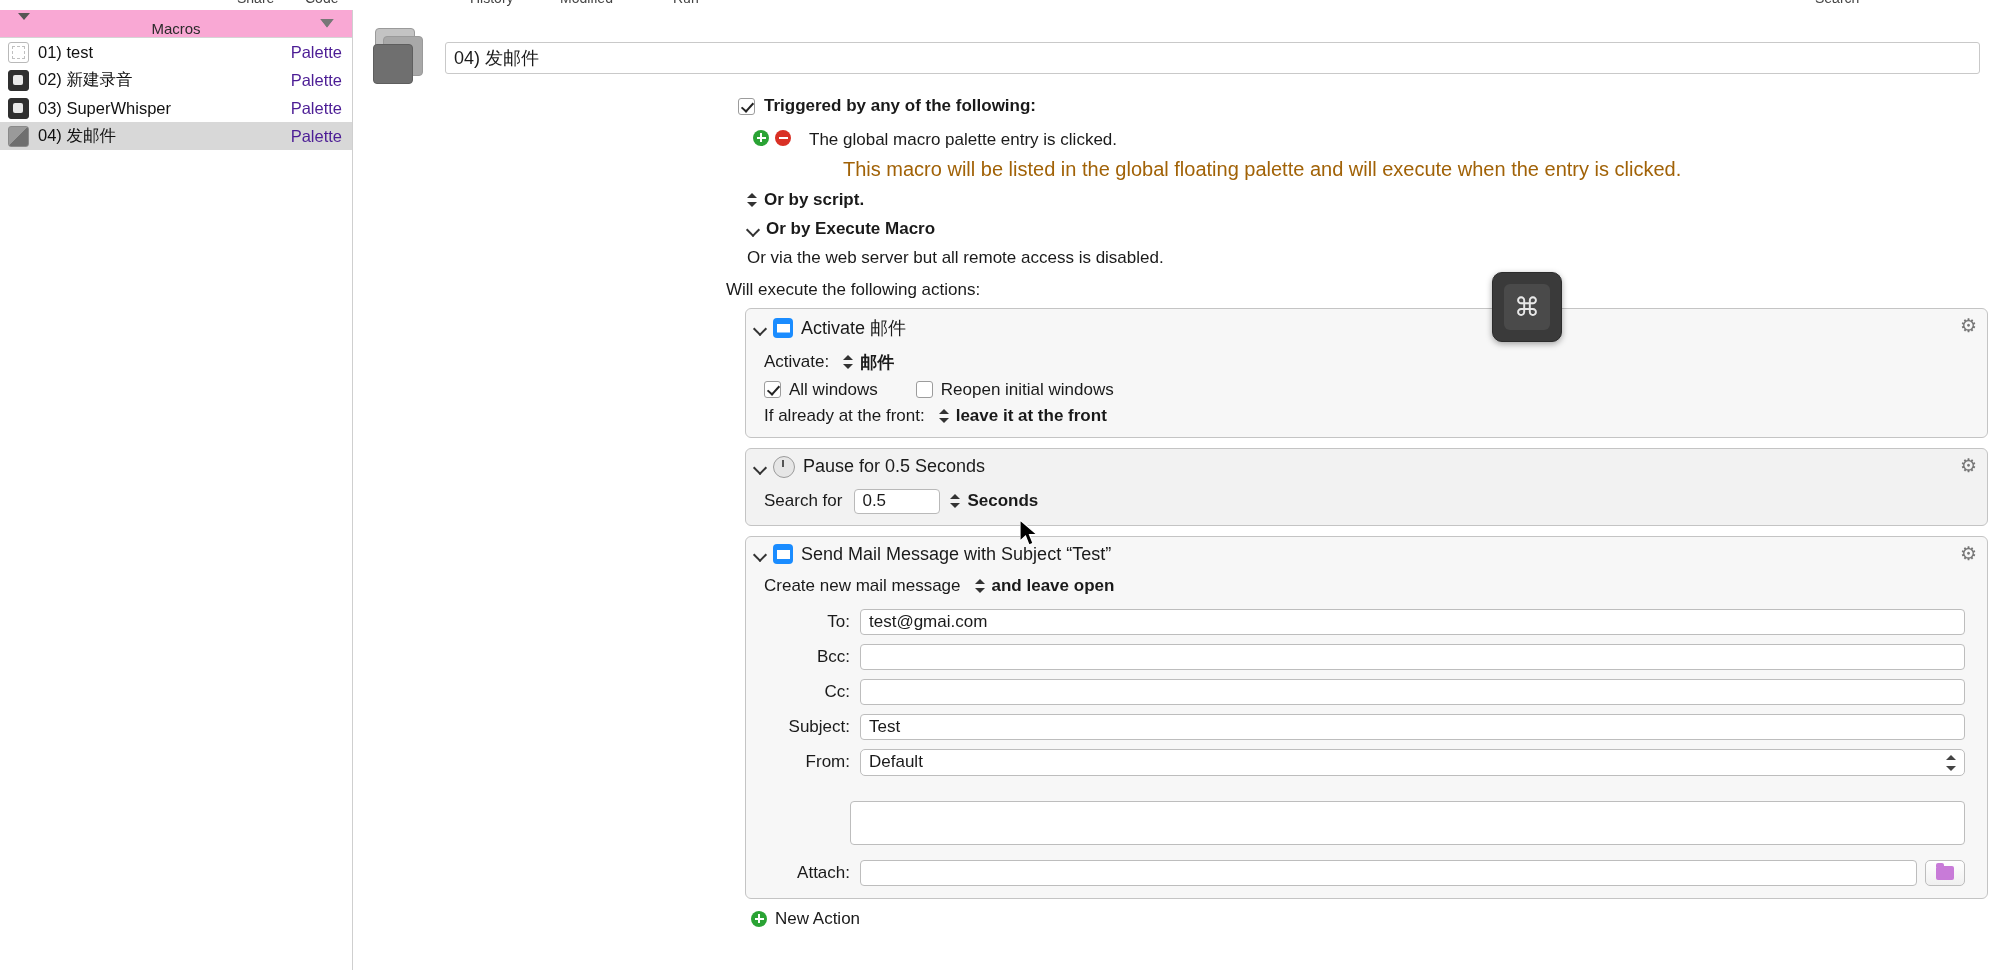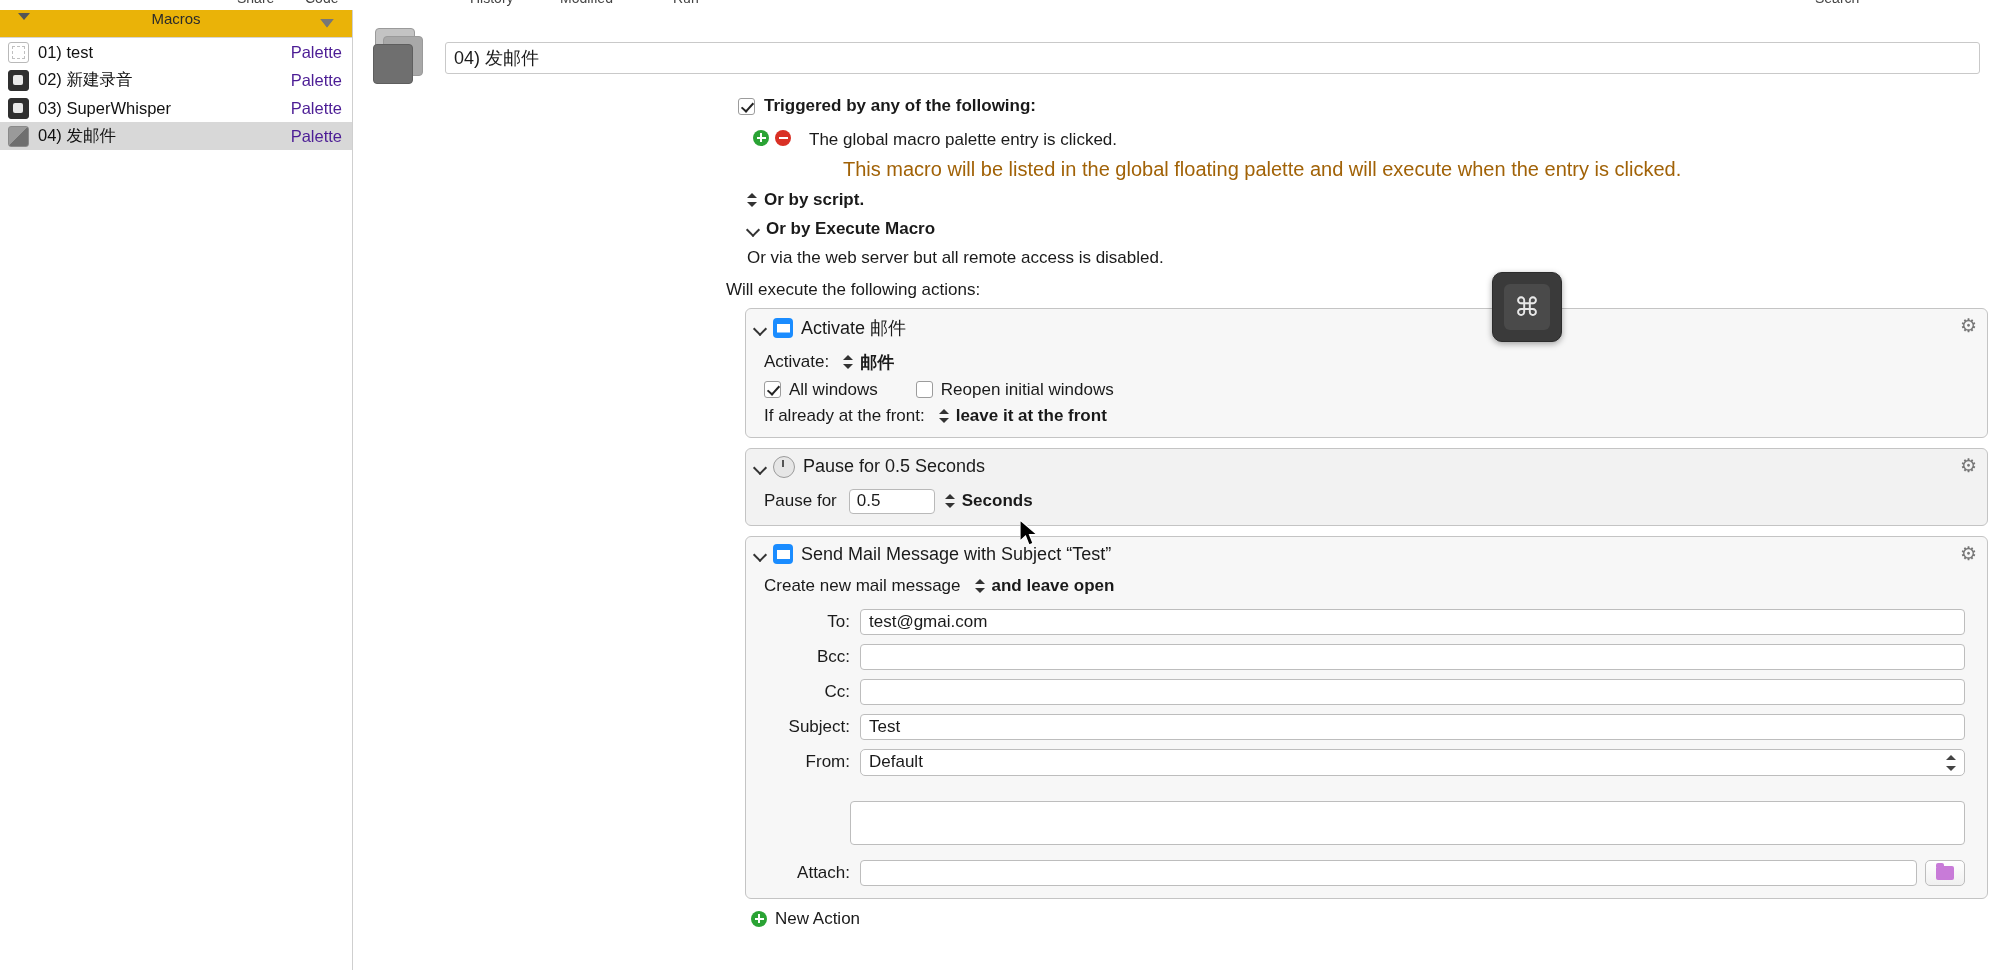--- a/index.html
+++ b/index.html
@@ -55,24 +55,24 @@
     width: 352px;
     flex: 0 0 352px;
     border-right: 1px solid #cfcfcf;
     background: #ffffff;
     display: flex;
     flex-direction: column;
   }
   .sidebar-header {
     height: 27px;
     flex: 0 0 27px;
-    background: #eab308;
+    background: #f9a8d4;
     border-bottom: 1px solid #d5d5d5;
     display: flex;
-    align-items: flex-start;
+    align-items: flex-end;
     position: relative;
     font-size: 15px;
     color: #2b2b2b;
   }
   .sidebar-header .sh-title {
     width: 100%;
     text-align: center;
     font-weight: 400;
   }
   .tri {
@@ -656,21 +656,21 @@
 
         <div class="action alt">
           <div class="action-head">
             <span class="chev-down"></span>
             <span class="act-icon clock"></span>
             <span class="action-title">Pause for 0.5 Seconds</span>
             <span class="gear">⚙</span>
           </div>
           <div class="action-body">
             <div class="ab-row">
-              <span>Pause for</span>
+              <span>Search for</span>
               <span class="mini-field pause-field">
                 <span>0.5</span>
               </span>
               <span class="stepper"></span>
               <span class="bold">Seconds</span>
             </div>
           </div>
         </div>
 
         <div class="action">

